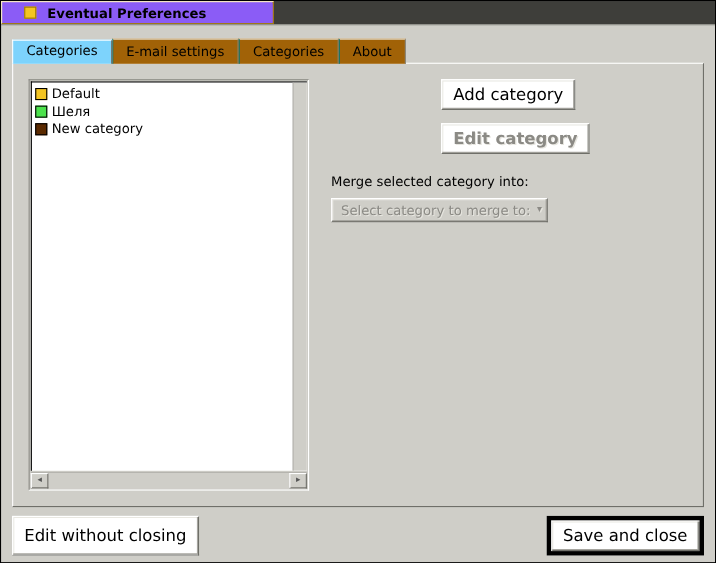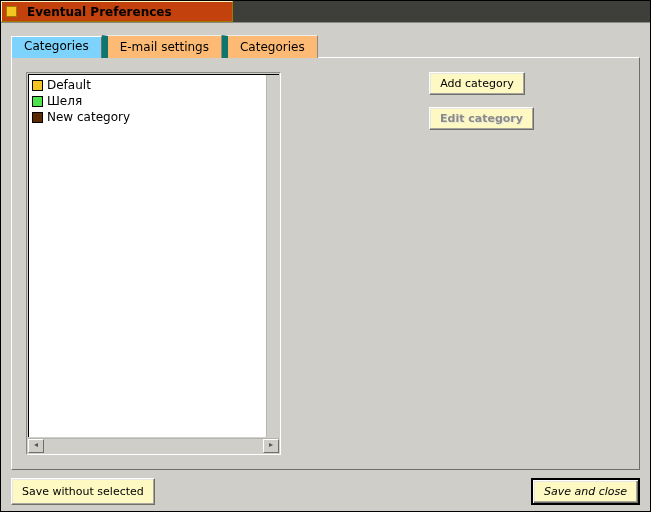--- a/index.html
+++ b/index.html
@@ -23,24 +23,24 @@
     flex-direction: column;
   }
   .titlebar {
     height: 21px;
     background: #3e3e3a;
     display: flex;
     align-items: stretch;
     padding-left: 0;
   }
   .title-tab {
-    background: #c2410c;
+    background: #8b5cf6;
     display: flex;
     align-items: center;
-    padding: 0 60px 0 4px;
+    padding: 0 60px 0 20px;
     border-top: 1px solid #fff3c0;
     border-left: 1px solid #fff3c0;
     border-right: 1px solid #a07a00;
     border-bottom: 1px solid #a07a00;
   }
   .title-icon {
     width: 11px;
     height: 11px;
     border: 1px solid #a07a00;
     background: #f4c522;
@@ -63,23 +63,23 @@
   }
   .tabstrip {
     display: flex;
     align-items: flex-end;
     height: 24px;
     position: relative;
     z-index: 2;
   }
   .tab {
     padding: 4px 12px 4px 12px;
-    background: #fdba74;
+    background: #a16207;
     border-top: 1px solid #efeee8;
-    border-left: 6px solid #0f766e;
+    border-left: 1px solid #0f766e;
     border-right: 1px solid #8a8a84;
     margin-right: 0;
     position: relative;
     top: 1px;
     color: #000;
     cursor: default;
   }
   .tab.active {
     background: #7dd3fc;
     border-top: 1px solid #fff;
@@ -95,21 +95,20 @@
     border-top: 1px solid #fff;
     border-left: 1px solid #fff;
     border-right: 1px solid #6f6f69;
     border-bottom: 1px solid #6f6f69;
     background: #cfcec8;
     position: relative;
     z-index: 1;
     display: flex;
     padding: 14px;
     box-sizing: border-box;
-    gap: 28px;
   }
   .left-col {
     width: 255px;
     display: flex;
     flex-direction: column;
   }
   .listbox-wrap {
     flex: 1;
     border: 1px solid #8a8a84;
     border-right-color: #fff;
@@ -182,37 +181,36 @@
     cursor: default;
   }
   .right-col {
     flex: 1;
     padding-left: 20px;
     display: flex;
     flex-direction: column;
     align-items: flex-start;
   }
   .btn {
-    background: #fef9c3;
+    background: #ffffff;
     border-top: 1px solid #fff;
     border-left: 1px solid #fff;
     border-right: 1px solid #6f6f69;
     border-bottom: 1px solid #6f6f69;
     padding: 4px 10px;
     font-family: inherit;
-    font-size: 11px;
+    font-size: 15px;
     cursor: default;
     margin: 0;
     box-shadow: inset -1px -1px 0 #a6a59f, inset 1px 1px 0 #e8e7e1;
   }
   .btn.default {
-    border: 2px solid #000000;
+    border: 4px solid #000000;
     box-shadow: inset 1px 1px 0 #fff, inset -1px -1px 0 #6f6f69, inset -2px -2px 0 #a6a59f, inset 2px 2px 0 #e8e7e1;
     padding: 5px 11px;
-    font-style: italic;
   }
   .btn[disabled] {
     color: #8b8a85;
     text-shadow: 1px 1px 0 #e6e5df;
     font-weight: bold;
   }
   .right-col .btn {
     margin-left: 100px;
     margin-bottom: 12px;
     min-width: 96px;
@@ -256,20 +254,21 @@
       <span class="title-text">Eventual Preferences</span>
     </div>
   </div>
 
   <div class="client">
 
     <div class="tabstrip">
       <div class="tab active"><span>Categories</span></div>
       <div class="tab"><span>E-mail settings</span></div>
       <div class="tab"><span>Categories</span></div>
+      <div class="tab"><span>About</span></div>
     </div>
 
     <div class="tabpanel">
 
       <div class="left-col">
         <div class="listbox-wrap">
           <div class="listbox">
             <div class="listitems">
               <div class="listitem">
                 <span class="swatch" style="background:#f4c522"></span>
@@ -289,23 +288,28 @@
           <div class="hscroll">
             <div class="sbtn">◂</div>
             <div class="sbtn">▸</div>
           </div>
         </div>
       </div>
 
       <div class="right-col">
         <button class="btn">Add category</button>
         <button class="btn" disabled="">Edit category</button>
+        <div class="merge-label">Merge selected category into:</div>
+        <div class="combo">
+          <span>Select category to merge to:</span>
+          <span class="caret">▾</span>
+        </div>
       </div>
 
     </div>
 
     <div class="bottom-bar">
-      <button class="btn">Save without selected</button>
+      <button class="btn">Edit without closing</button>
       <button class="btn default">Save and close</button>
     </div>
 
   </div>
 </div>
 
 </body></html>

